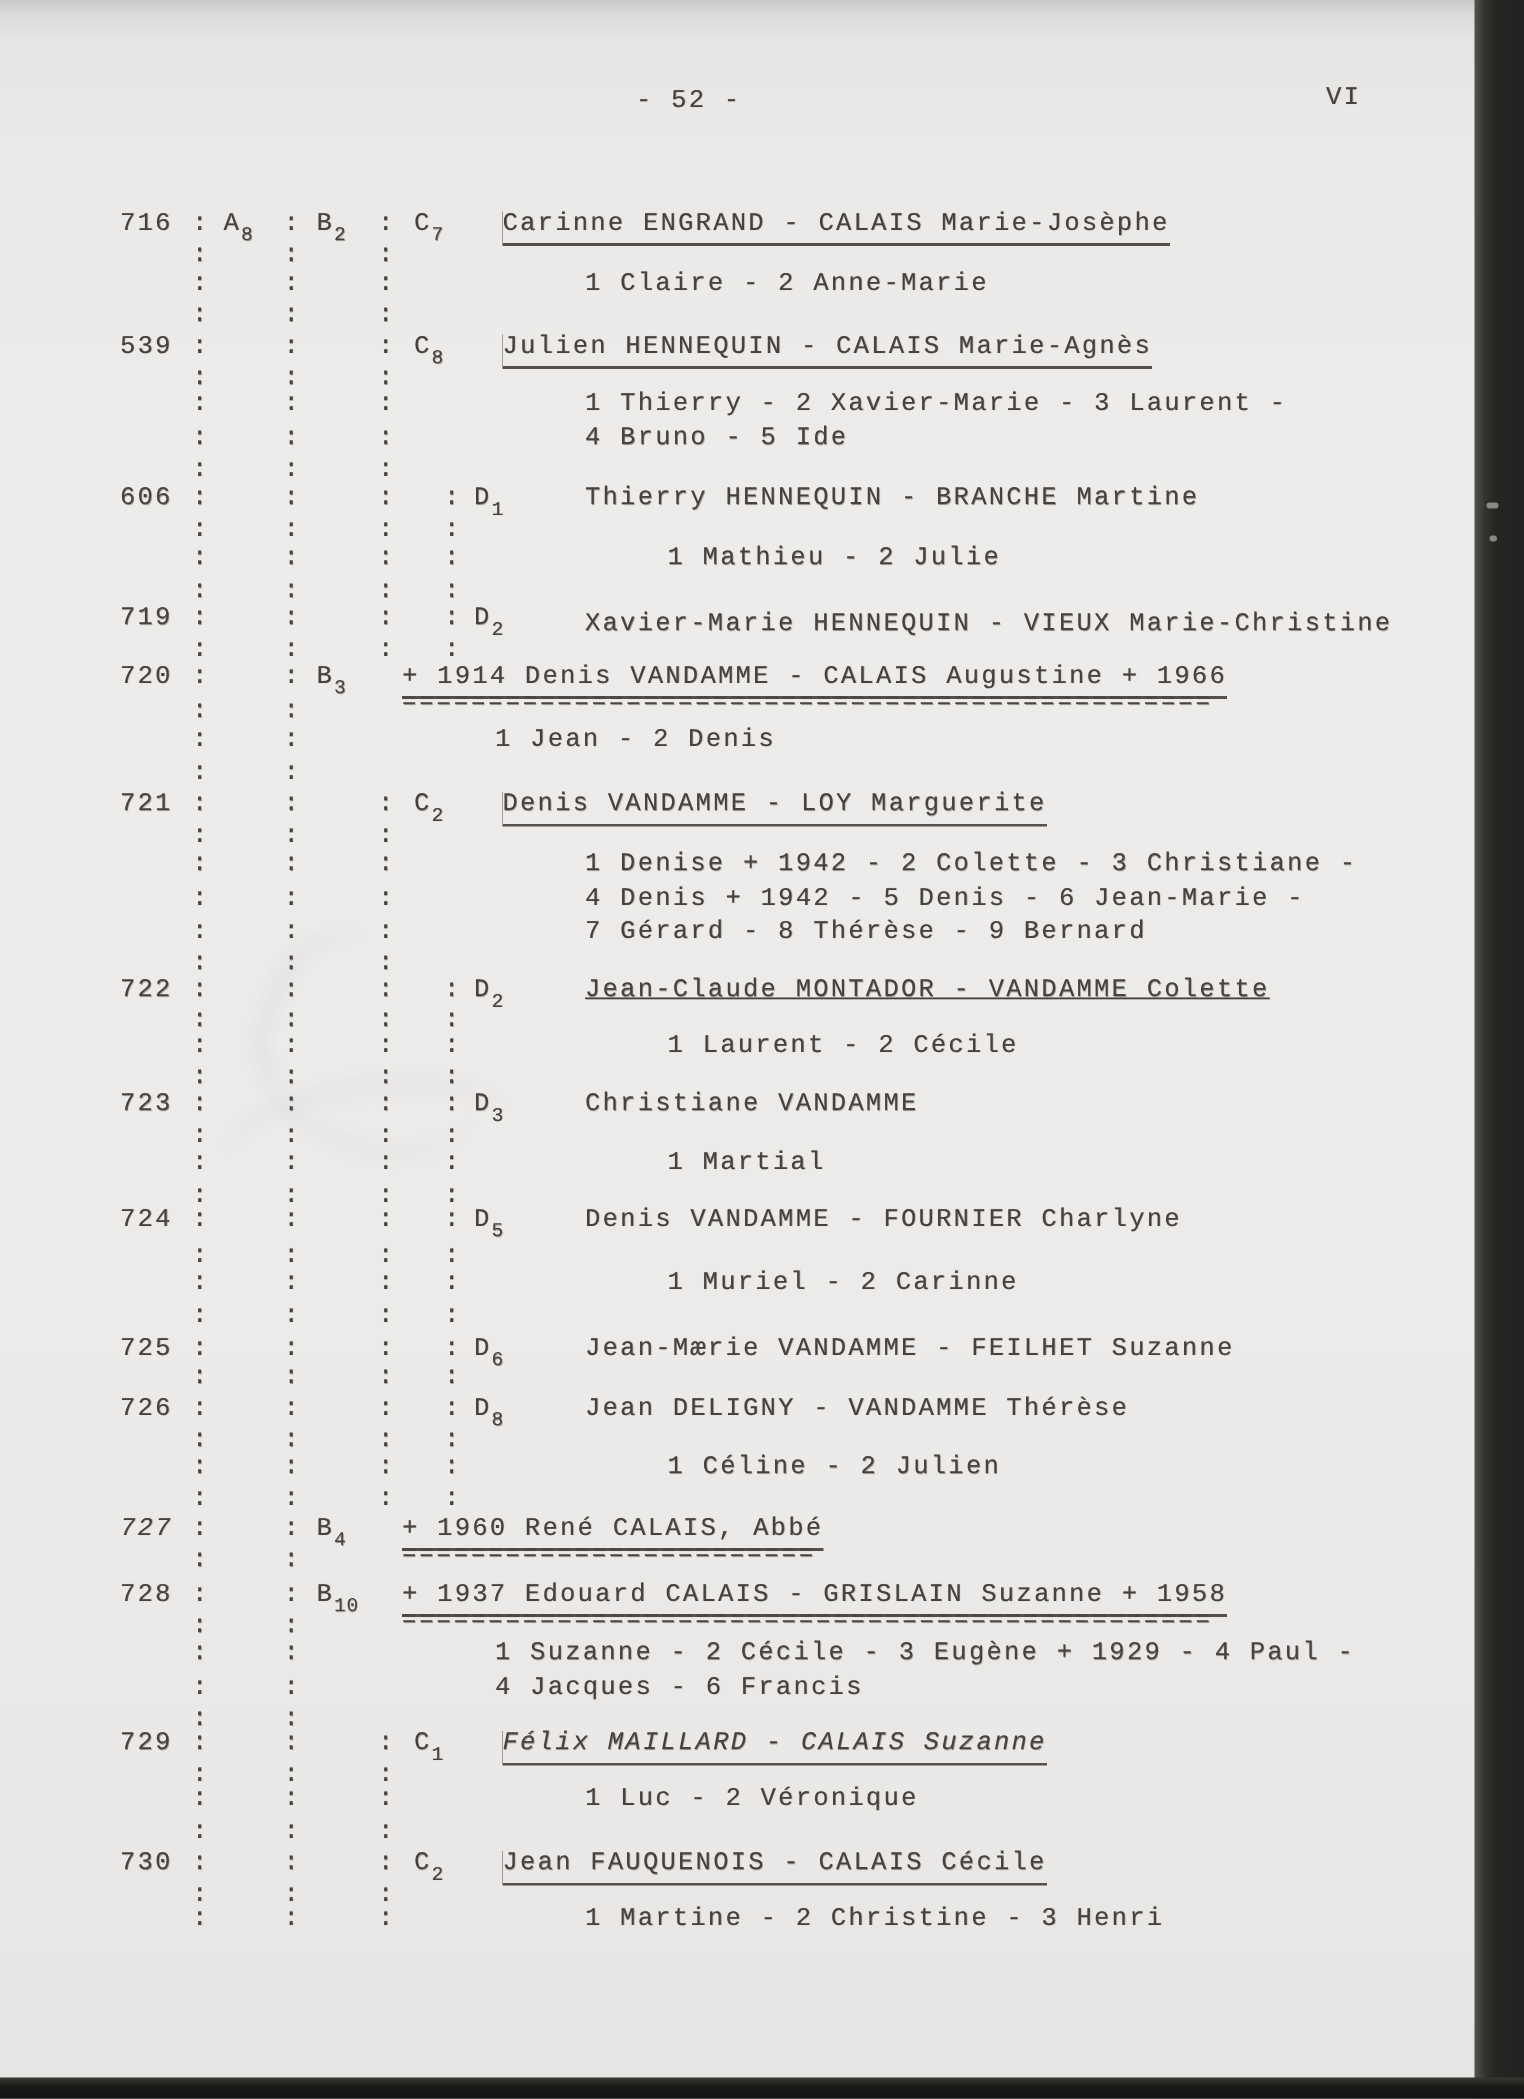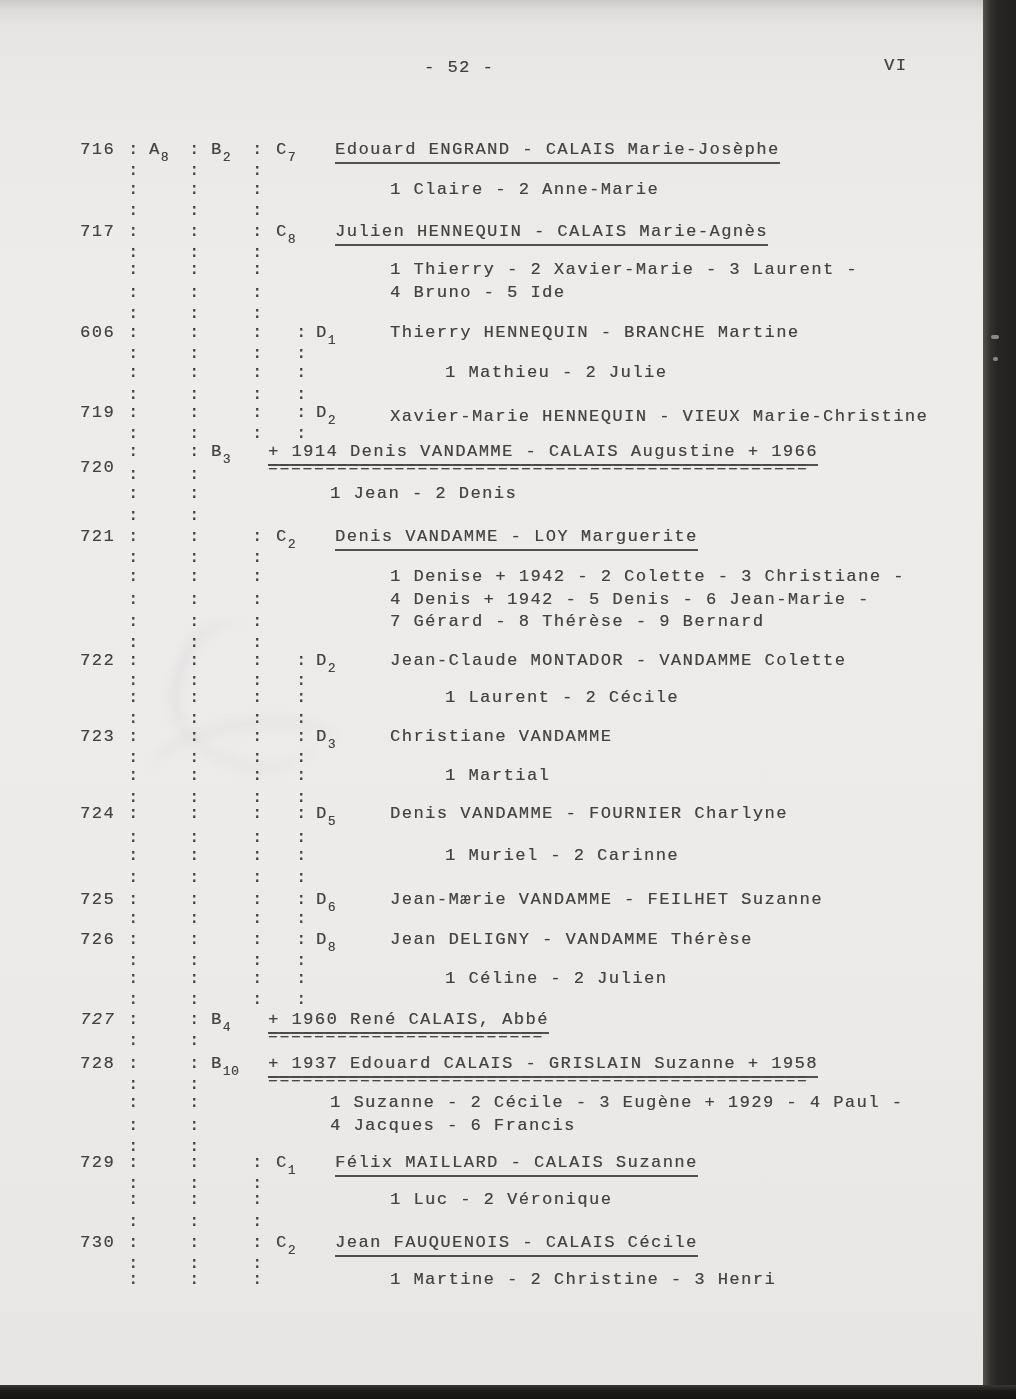--- a/index.html
+++ b/index.html
@@ -69,23 +69,23 @@
   <div class="t hdr" id="hdr-sec" style="left: 884px; top: 55px;">VI</div>
 
   <div id="content">
       <div class="t" style="left: 80px; top: 139px;">716</div>
       <div class="t" style="left: 128px; top: 139px;">:</div>
       <div class="t" style="left: 149px; top: 139px;">A<span class="sub">8</span></div>
       <div class="t" style="left: 189px; top: 139px;">:</div>
       <div class="t" style="left: 211px; top: 139px;">B<span class="sub">2</span></div>
       <div class="t" style="left: 252px; top: 139px;">:</div>
       <div class="t" style="left: 276px; top: 139px;">C<span class="sub">7</span></div>
-      <div class="t u" style="left: 335px; top: 139px;">Edouard ENGRAND - CALAIS Marie-Josèphe</div>
+      <div class="t u" style="left: 335px; top: 139px;">Carinne ENGRAND - CALAIS Marie-Josèphe</div>
       <div class="t" style="left: 390px; top: 179px;">1 Claire - 2 Anne-Marie</div>
-      <div class="t" style="left: 80px; top: 221px;">717</div>
+      <div class="t" style="left: 80px; top: 221px;">539</div>
       <div class="t" style="left: 128px; top: 221px;">:</div>
       <div class="t" style="left: 189px; top: 221px;">:</div>
       <div class="t" style="left: 252px; top: 221px;">:</div>
       <div class="t" style="left: 276px; top: 221px;">C<span class="sub">8</span></div>
       <div class="t u" style="left: 335px; top: 221px;">Julien HENNEQUIN - CALAIS Marie-Agnès</div>
       <div class="t" style="left: 390px; top: 259px;">1 Thierry - 2 Xavier-Marie - 3 Laurent -</div>
       <div class="t" style="left: 390px; top: 282px;">4 Bruno - 5 Ide</div>
       <div class="t" style="left: 80px; top: 322px;">606</div>
       <div class="t" style="left: 128px; top: 322px;">:</div>
       <div class="t" style="left: 189px; top: 322px;">:</div>
@@ -94,21 +94,21 @@
       <div class="t" style="left: 316px; top: 322px;">D<span class="sub">1</span></div>
       <div class="t" style="left: 390px; top: 322px;">Thierry HENNEQUIN - BRANCHE Martine</div>
       <div class="t" style="left: 445px; top: 362px;">1 Mathieu - 2 Julie</div>
       <div class="t" style="left: 80px; top: 402px;">719</div>
       <div class="t" style="left: 128px; top: 402px;">:</div>
       <div class="t" style="left: 189px; top: 402px;">:</div>
       <div class="t" style="left: 252px; top: 402px;">:</div>
       <div class="t" style="left: 296px; top: 402px;">:</div>
       <div class="t" style="left: 316px; top: 402px;">D<span class="sub">2</span></div>
       <div class="t" style="left: 390px; top: 406px;">Xavier-Marie HENNEQUIN - VIEUX Marie-Christine</div>
-      <div class="t" style="left: 80px; top: 441px; margin-top: 16px;">720</div>
+      <div class="t" style="left: 80px; top: 441px;">720</div>
       <div class="t" style="left: 128px; top: 441px;">:</div>
       <div class="t" style="left: 189px; top: 441px;">:</div>
       <div class="t" style="left: 211px; top: 441px;">B<span class="sub">3</span></div>
       <div class="t u" style="left: 268px; top: 441px;">+ 1914 Denis VANDAMME - CALAIS Augustine + 1966</div>
       <div class="t eqrow" style="left: 268px; top: 457px;">===============================================</div>
       <div class="t" style="left: 330px; top: 483px;">1 Jean - 2 Denis</div>
       <div class="t" style="left: 80px; top: 526px;">721</div>
       <div class="t" style="left: 128px; top: 526px;">:</div>
       <div class="t" style="left: 189px; top: 526px;">:</div>
       <div class="t" style="left: 252px; top: 526px;">:</div>
@@ -116,21 +116,21 @@
       <div class="t u" style="left: 335px; top: 526px;">Denis VANDAMME - LOY Marguerite</div>
       <div class="t" style="left: 390px; top: 566px;">1 Denise + 1942 - 2 Colette - 3 Christiane -</div>
       <div class="t" style="left: 390px; top: 589px;">4 Denis + 1942 - 5 Denis - 6 Jean-Marie -</div>
       <div class="t" style="left: 390px; top: 611px;">7 Gérard - 8 Thérèse - 9 Bernard</div>
       <div class="t" style="left: 80px; top: 650px;">722</div>
       <div class="t" style="left: 128px; top: 650px;">:</div>
       <div class="t" style="left: 189px; top: 650px;">:</div>
       <div class="t" style="left: 252px; top: 650px;">:</div>
       <div class="t" style="left: 296px; top: 650px;">:</div>
       <div class="t" style="left: 316px; top: 650px;">D<span class="sub">2</span></div>
-      <div class="t" style="left: 390px; top: 650px;">Jean-Claude MONTADOR - VANDAMME Colette</div>
+      <div class="t" style="left: 390px; top: 650px; text-decoration: underline;">Jean-Claude MONTADOR - VANDAMME Colette</div>
       <div class="t" style="left: 445px; top: 687px;">1 Laurent - 2 Cécile</div>
       <div class="t" style="left: 80px; top: 726px;">723</div>
       <div class="t" style="left: 128px; top: 726px;">:</div>
       <div class="t" style="left: 189px; top: 726px;">:</div>
       <div class="t" style="left: 252px; top: 726px;">:</div>
       <div class="t" style="left: 296px; top: 726px;">:</div>
       <div class="t" style="left: 316px; top: 726px;">D<span class="sub">3</span></div>
       <div class="t" style="left: 390px; top: 726px;">Christiane VANDAMME</div>
       <div class="t" style="left: 445px; top: 765px;">1 Martial</div>
       <div class="t" style="left: 80px; top: 803px;">724</div>
@@ -168,21 +168,21 @@
       <div class="t" style="left: 211px; top: 1053px;">B<span class="sub">10</span></div>
       <div class="t u" style="left: 268px; top: 1053px;">+ 1937 Edouard CALAIS - GRISLAIN Suzanne + 1958</div>
       <div class="t eqrow" style="left: 268px; top: 1069px;">===============================================</div>
       <div class="t" style="left: 330px; top: 1092px;">1 Suzanne - 2 Cécile - 3 Eugène + 1929 - 4 Paul -</div>
       <div class="t" style="left: 330px; top: 1115px;">4 Jacques - 6 Francis</div>
       <div class="t" style="left: 80px; top: 1152px;">729</div>
       <div class="t" style="left: 128px; top: 1152px;">:</div>
       <div class="t" style="left: 189px; top: 1152px;">:</div>
       <div class="t" style="left: 252px; top: 1152px;">:</div>
       <div class="t" style="left: 276px; top: 1152px;">C<span class="sub">1</span></div>
-      <div class="t u" style="left: 335px; top: 1152px;">Félix MAILLARD - CALAIS Suzanne</div>
+      <div class="t u" style="left: 335px; top: 1152px; font-style: italic;">Félix MAILLARD - CALAIS Suzanne</div>
       <div class="t" style="left: 390px; top: 1189px;">1 Luc - 2 Véronique</div>
       <div class="t" style="left: 80px; top: 1232px;">730</div>
       <div class="t" style="left: 128px; top: 1232px;">:</div>
       <div class="t" style="left: 189px; top: 1232px;">:</div>
       <div class="t" style="left: 252px; top: 1232px;">:</div>
       <div class="t" style="left: 276px; top: 1232px;">C<span class="sub">2</span></div>
       <div class="t u" style="left: 335px; top: 1232px;">Jean FAUQUENOIS - CALAIS Cécile</div>
       <div class="t" style="left: 390px; top: 1269px;">1 Martine - 2 Christine - 3 Henri</div>
       <div class="t" style="left: 128px; top: 160px;">:</div>
       <div class="t" style="left: 189px; top: 160px;">:</div>

